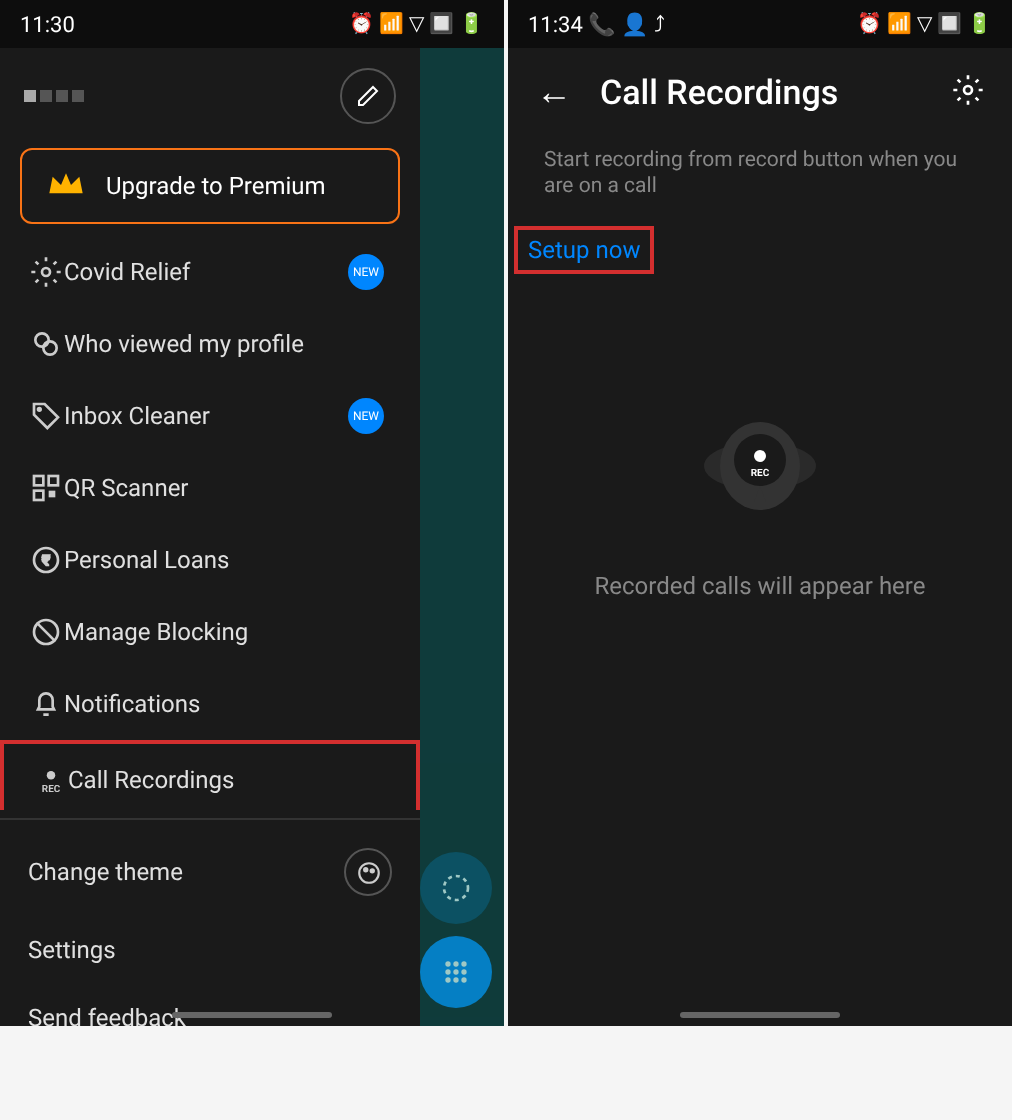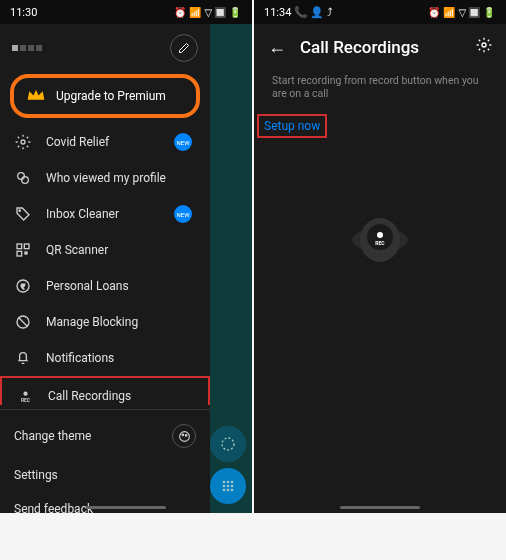--- a/index.html
+++ b/index.html
@@ -73,22 +73,22 @@
     border: 1px solid #555;
     border-radius: 50%;
     display: flex;
     align-items: center;
     justify-content: center;
     color: #fff;
     font-size: 12px;
   }
   .premium-box {
     margin: 6px 10px;
-    border: 4px solid #f97316;
-    border-radius: 18px;
+    border: 1px solid #f97316;
+    border-radius: 6px;
     padding: 10px 12px;
     display: flex;
     align-items: center;
     gap: 10px;
     color: #fff;
     font-size: 12px;
   }
   .crown {
     width: 20px;
     height: 16px;
@@ -97,21 +97,21 @@
   .menu-list {
     flex: 1;
     overflow-y: auto;
   }
   .menu-item {
     display: flex;
     align-items: center;
     padding: 9px 14px;
     color: #e0e0e0;
     font-size: 12px;
-    gap: 14px;
+    gap: 0;
     position: relative;
   }
   .menu-item.highlighted {
     border: 2px solid #d32f2f;
   }
   .menu-icon {
     width: 18px;
     height: 18px;
     display: flex;
     align-items: center;
@@ -465,16 +465,17 @@
       <div class="empty-illustration">
         <svg width="90" height="70" viewBox="0 0 90 70">
           <ellipse cx="45" cy="35" rx="28" ry="12" fill="#2a2a2a"></ellipse>
           <ellipse cx="45" cy="35" rx="20" ry="22" fill="#333"></ellipse>
           <circle cx="45" cy="32" r="13" fill="#1a1a1a"></circle>
           <circle cx="45" cy="30" r="3" fill="#fff"></circle>
           <text x="45" y="40" font-size="5" fill="#fff" text-anchor="middle" font-weight="bold">REC</text>
           <path d="M45 45 l-3 8 h6 z" fill="#333"></path>
         </svg>
       </div>
+      <div class="empty-text">Recorded calls will appear here</div>
     </div>
   </div>
   <div class="nav-indicator"></div>
 </div>
 
 </body></html>

